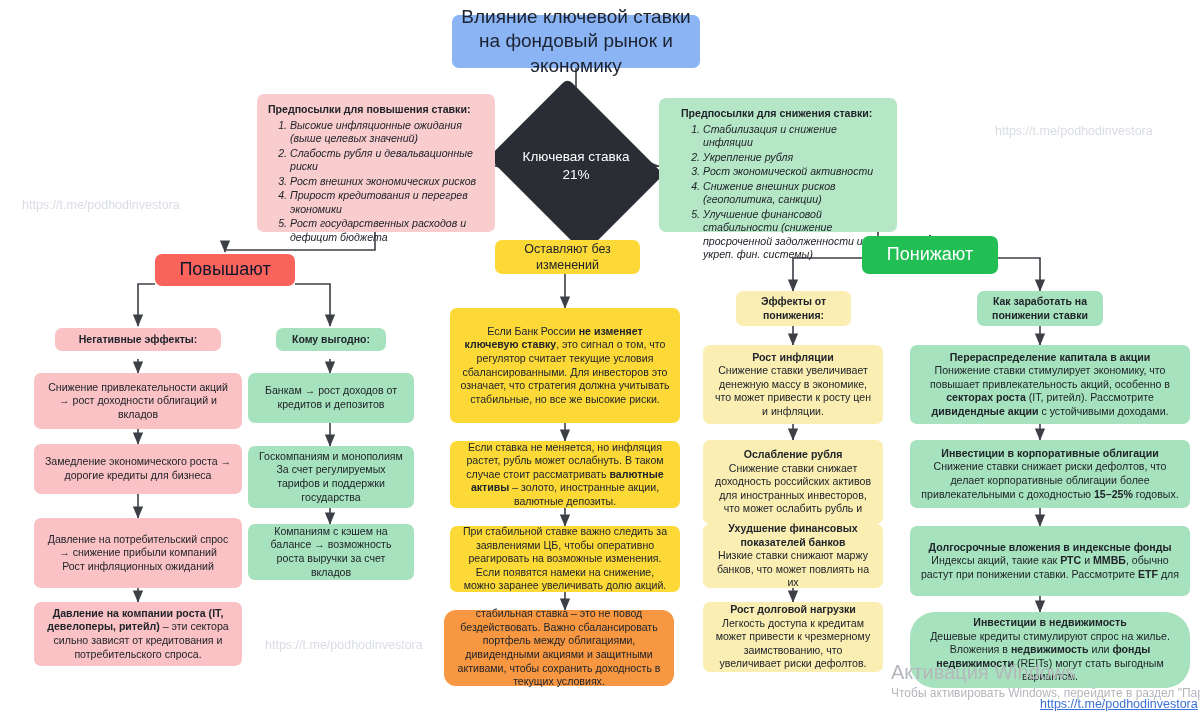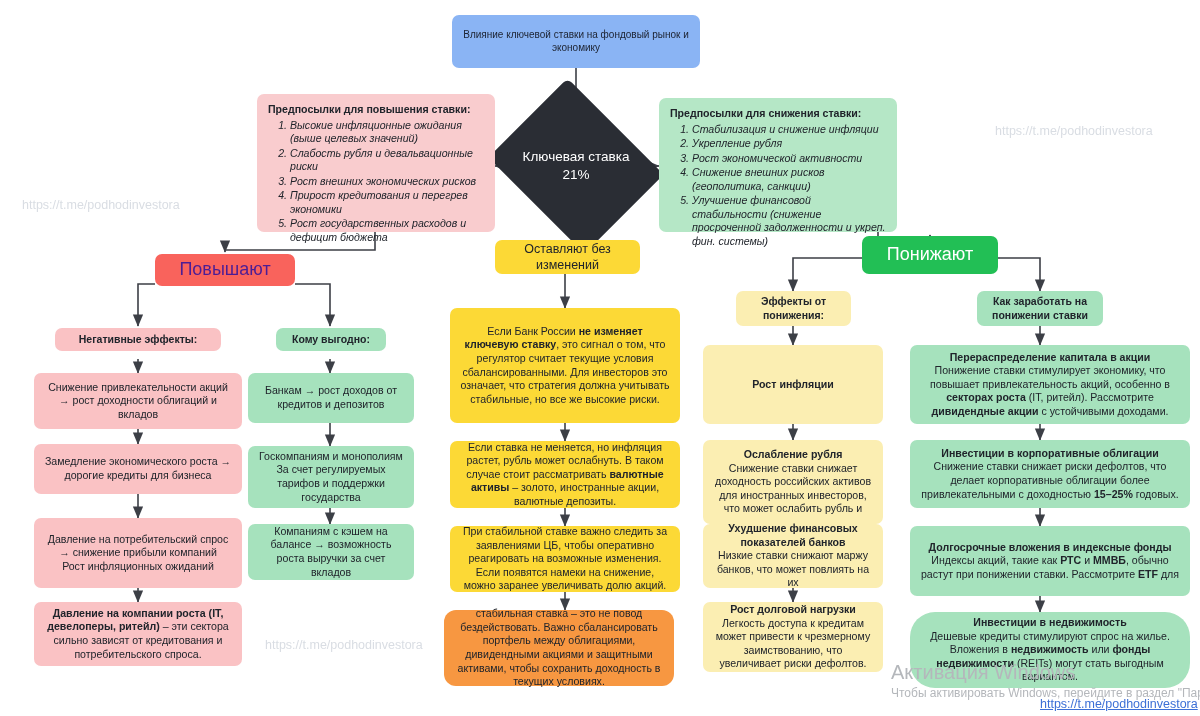--- a/index.html
+++ b/index.html
@@ -44,21 +44,21 @@
   .c-pink-m   { background: #fac2c4; }
   .c-red      { background: #f9635c; }
   .c-green-l  { background: #b5e7c6; }
   .c-green-m  { background: #a6e2bd; }
   .c-green-s  { background: #22bf55; color: #ffffff; }
   .c-yellow   { background: #fcd936; }
   .c-yellow-l { background: #fbeeb2; }
   .c-orange   { background: #f79741; }
 
   
-  .t-title    { font-size: 10px; color: #1c2230; }
+  .t-title    { font-size: 19px; color: #1c2230; }
   .t-branch   { font-size: 18px; }
   .t-head     { font-size: 10.5px; font-weight: bold; }
   .t-body     { font-size: 10.6px; }
   .t-list     { font-size: 10.6px; text-align: left; }
 
   .node b, .node strong { font-weight: bold; }
 
   ol.prem {
     margin: 2px 0 0 0;
     padding-left: 22px;
@@ -189,34 +189,34 @@
       <ol class="prem">
         <li>Высокие инфляционные ожидания (выше целевых значений)</li>
         <li>Слабость рубля и девальвационные риски</li>
         <li>Рост внешних экономических рисков</li>
         <li>Прирост кредитования и перегрев экономики</li>
         <li>Рост государственных расходов и дефицит бюджета</li>
       </ol>
     </div>
   </div>
 
-  <div class="node c-green-l t-list" style="left:659px; top:98px; width:238px; height:134px; align-items:flex-start; padding:9px 11px;">
+  <div class="node c-green-l t-list" style="left:659px; top:98px; width:238px; height:134px; align-items:flex-start; padding:9px 22px;">
     <div class="inner">
       <span class="prem-title">Предпосылки для снижения ставки:</span>
       <ol class="prem">
         <li>Стабилизация и снижение инфляции</li>
         <li>Укрепление рубля</li>
         <li>Рост экономической активности</li>
         <li>Снижение внешних рисков (геополитика, санкции)</li>
         <li>Улучшение финансовой стабильности (снижение просроченной задолженности и укреп. фин. системы)</li>
       </ol>
     </div>
   </div>
 
-  <div class="node c-red t-branch" style="left:155px; top:254px; width:140px; height:32px; color:#4c1d95;">
+  <div class="node c-red t-branch" style="left:155px; top:254px; width:140px; height:32px; color:#0f172a;">
     <span class="inner">Повышают</span>
   </div>
 
   <div class="node c-yellow" style="left:495px; top:240px; width:145px; height:34px; font-size:12.5px;">
     <span class="inner">Оставляют без изменений</span>
   </div>
 
   <div class="node c-green-s t-branch" style="left:862px; top:236px; width:136px; height:38px;">
     <span class="inner">Понижают</span>
   </div>
@@ -273,21 +273,21 @@
 
   <div class="node c-orange t-body" style="left:444px; top:610px; width:230px; height:76px;border-radius:12px;">
     <span class="inner">стабильная ставка – это не повод бездействовать. Важно сбалансировать портфель между облигациями, дивидендными акциями и защитными активами, чтобы сохранить доходность в текущих условиях.</span>
   </div>
 
   <div class="node c-yellow-l t-head" style="left:736px; top:291px; width:115px; height:35px;">
     <span class="inner">Эффекты от понижения:</span>
   </div>
 
   <div class="node c-yellow-l t-body" style="left:703px; top:345px; width:180px; height:79px;">
-    <span class="inner"><b>Рост инфляции</b><br></span>
+    <span class="inner"><b>Рост инфляции</b><br><span>Снижение ставки увеличивает денежную массу в экономике, что может привести к росту цен и инфляции.</span></span>
   </div>
 
   <div class="node c-yellow-l t-body" style="left:703px; top:440px; width:180px; height:84px;">
     <span class="inner"><b>Ослабление рубля</b><br><span>Снижение ставки снижает доходность российских активов для иностранных инвесторов, что может ослабить рубль и</span></span>
   </div>
 
   <div class="node c-yellow-l t-body" style="left:703px; top:524px; width:180px; height:64px;">
     <span class="inner"><b>Ухудшение финансовых показателей банков</b><br><span>Низкие ставки снижают маржу банков, что может повлиять на их</span></span>
   </div>
 

